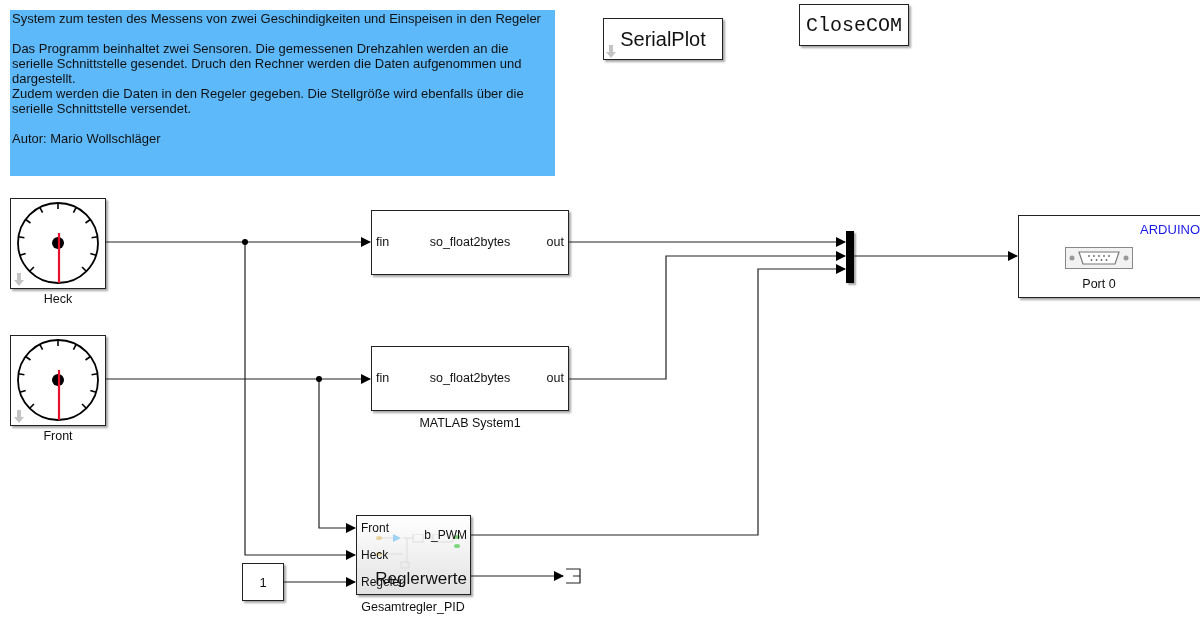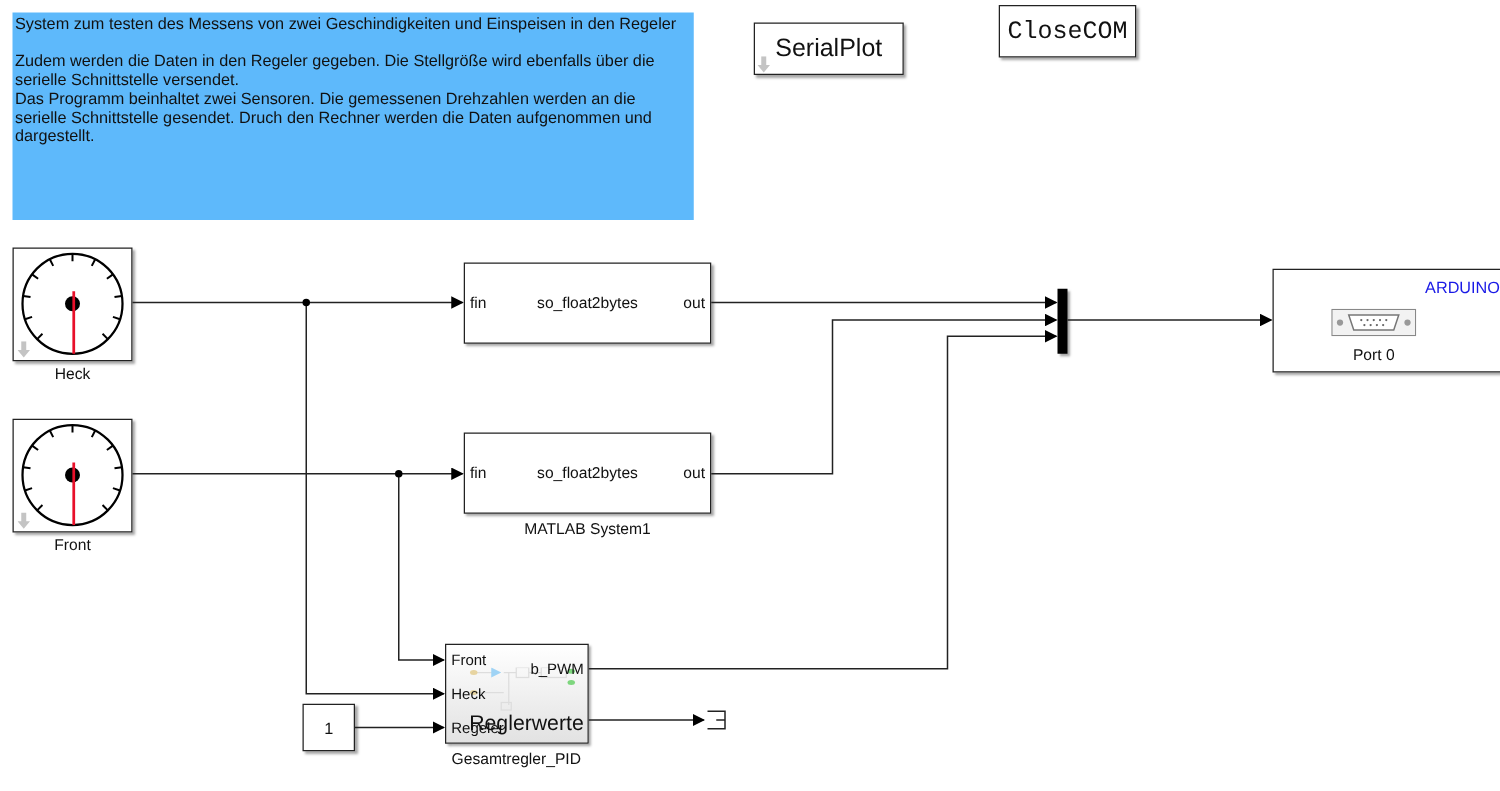--- a/index.html
+++ b/index.html
@@ -20,23 +20,24 @@
   .mini-arrow { position:absolute; width:10px; height:14px; }
   .pid { background:linear-gradient(#ffffff,#e2e2e2); }
   .arduino-title { position:absolute; right:8px; top:6px; color:#1a1ae6; font-size:13px; }
 </style>
 </head>
 <body>
 
 <div class="abs note">
   <p>System zum testen des Messens von zwei Geschindigkeiten und Einspeisen in den Regeler</p>
   <div class="gap"></div>
+  <p>Das Programm beinhaltet zwei Sensoren. Die gemessenen Drehzahlen werden an die serielle Schnittstelle gesendet. Druch den Rechner werden die Daten aufgenommen und dargestellt.</p>
   <p>Zudem werden die Daten in den Regeler gegeben. Die Stellgröße wird ebenfalls über die serielle Schnittstelle versendet.</p>
-  <p>Das Programm beinhaltet zwei Sensoren. Die gemessenen Drehzahlen werden an die serielle Schnittstelle gesendet. Druch den Rechner werden die Daten aufgenommen und dargestellt.</p>
   <div class="gap"></div>
+  <p>Autor: Mario Wollschläger</p>
 </div>
 
 <div class="block btn-block" style="left:603px;top:18px;width:120px;height:42px;">
   <span>SerialPlot</span>
   <svg class="mini-arrow" style="left:2px;bottom:0px;" viewBox="0 0 10 14">
     <path d="M3 0 H7 V7 H10 L5 13 L0 7 H3 Z" fill="#c4c4c4"></path>
   </svg>
 </div>
 
 <div class="block btn-block" style="left:799px;top:4px;width:110px;height:42px;font-family:Liberation Mono, monospace;">

